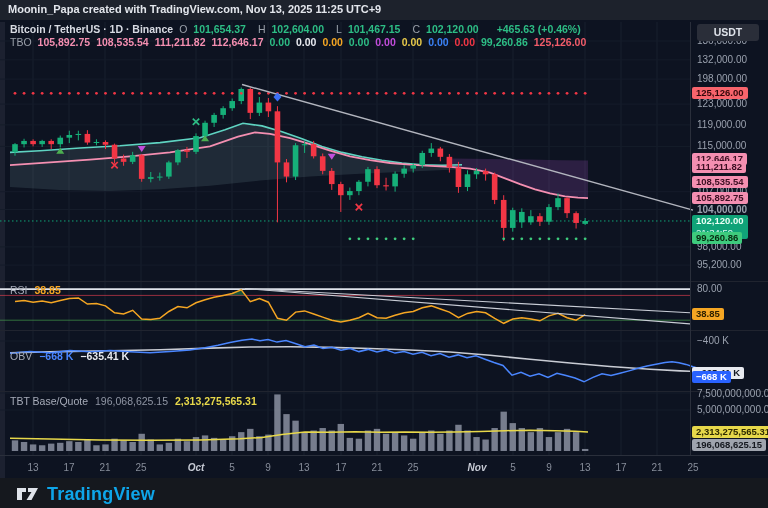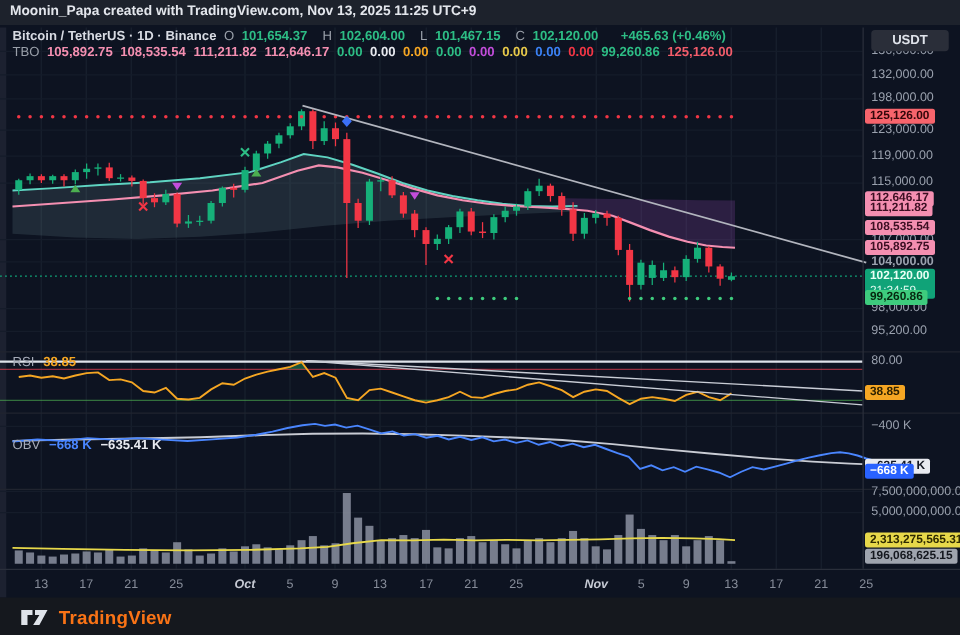--- a/index.html
+++ b/index.html
@@ -20,21 +20,21 @@
   #price-axis{z-index:4;}
   .axis-label{position:absolute;left:697px;height:12px;line-height:12px;font-size:10px;color:#9aa1ae;white-space:nowrap;}
   .axis-badge{position:absolute;left:692px;border-radius:2px;font-size:9.5px;line-height:12px;
               padding:0 4px;white-space:nowrap;font-weight:bold;}
   .axis-badge .cd{display:block;font-weight:normal;opacity:.95;}
   .time-label{position:absolute;width:34px;text-align:center;font-size:10px;color:#878d9a;height:12px;line-height:12px;z-index:4;}
   .time-label.major{color:#c6cad4;font-weight:bold;font-style:italic;}
   #bottom-strip{left:0;top:478px;width:768px;height:30px;background:#15181e;z-index:6;}
   #logo{position:absolute;left:16px;top:5px;display:flex;align-items:center;cursor:pointer;}
   #logo svg{margin-right:7px;}
-  #logo .lt{font-size:15px;font-weight:bold;color:#f97316;letter-spacing:.2px;}
+  #logo .lt{font-size:18px;font-weight:bold;color:#0ea5e9;letter-spacing:.2px;}
 </style>
 </head>
 <body>
 
 <div id="app">
 
   <svg id="chart" class="abs" width="768" height="508">
       <rect x="0" y="0" width="768" height="508" fill="#0d1321"></rect>
       <rect x="0" y="22" width="5" height="456" fill="#1c2130"></rect>
       <line x1="33" y1="22" x2="33" y2="455" stroke="#19202e" stroke-width="1"></line>
@@ -386,20 +386,23 @@
 
 
   <div class="pane-row abs" style="top:284px;text-align:right;">
     <span>RSI</span><span id="rsi-val" class="tok" style="color: rgb(245, 166, 35);">38.85</span>
   </div>
 
   <div class="pane-row abs" style="top:350px;">
     <span>OBV</span><span id="obv-v1" class="tok" style="color: rgb(74, 134, 255);">−668 K</span><span id="obv-v2" class="tok" style="color: rgb(232, 234, 240);">−635.41 K</span>
   </div>
 
+  <div class="pane-row abs" style="top:395px;">
+    <span>TBT Base/Quote</span><span id="tbt-v1" style="color: rgb(143, 149, 163);">196,068,625.15</span><span id="tbt-v2" class="tok" style="color: rgb(231, 216, 74);">2,313,275,565.31</span>
+  </div>
 
   <div id="usdt-btn" class="abs">USDT</div>
 
   <div id="price-axis" class="abs" style="left:0;top:0;width:768px;height:396px;pointer-events:none;">
       <div class="axis-label" style="top: 35px;">136,000.00</div>
       <div class="axis-label" style="top: 53.8px;">132,000.00</div>
       <div class="axis-label" style="top: 73.1px;">198,000.00</div>
       <div class="axis-label" style="top: 98.1px;">123,000.00</div>
       <div class="axis-label" style="top: 118.9px;">119,000.00</div>
       <div class="axis-label" style="top: 140.4px;">115,000.00</div>

